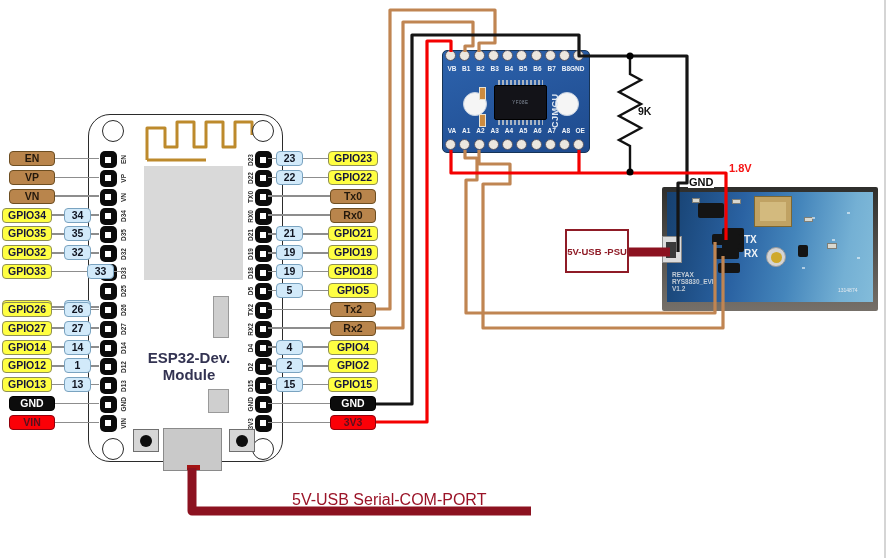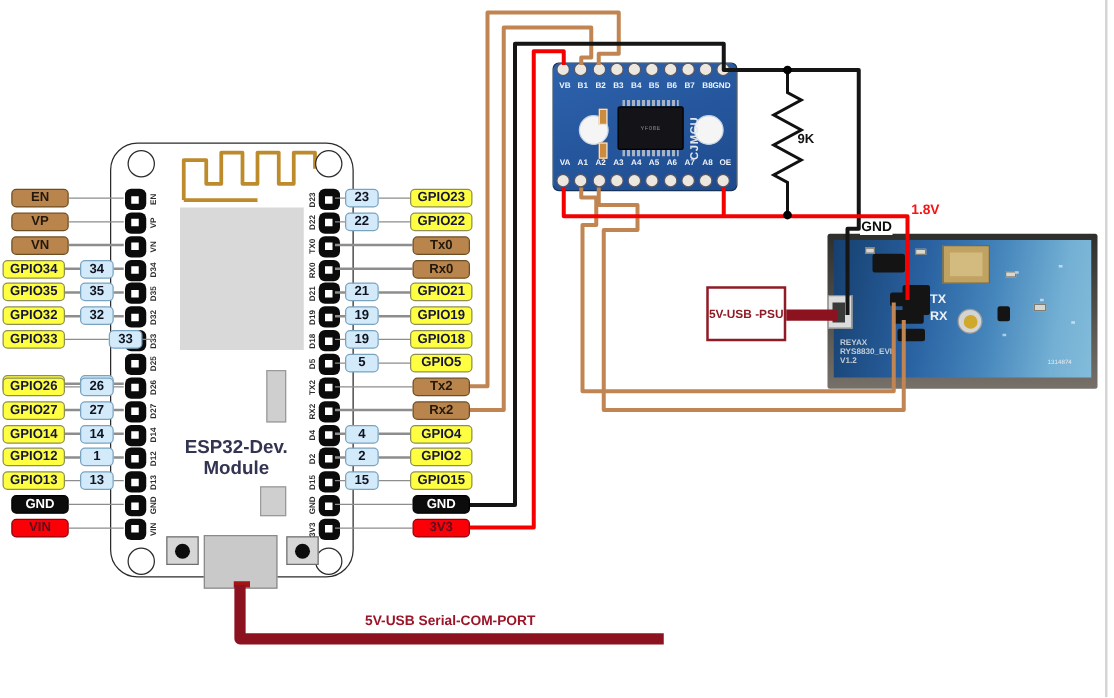--- a/index.html
+++ b/index.html
@@ -76,21 +76,21 @@
   .psu-box{position:absolute;left:565px;top:229px;width:64px;height:44px;background:#fff;
            border:2.5px solid #8f1b26;display:flex;align-items:center;justify-content:center;
            font-size:9.5px;font-weight:700;color:#8f1b26;}
   .pc-box{position:absolute;left:530px;top:460px;width:106px;height:70px;background:#fff;
           border:2.5px solid #8f8f8f;display:flex;align-items:center;justify-content:center;
           font-size:12.5px;font-weight:700;color:#1b1b30;}
   .lbl-gnd{position:absolute;left:688px;top:176px;font-size:11px;font-weight:700;color:#0c0c0c;
            background:#fff;padding:0 1px;}
   .lbl-18v{position:absolute;left:729px;top:162px;font-size:11px;font-weight:700;color:#f51515;}
   .lbl-1k{position:absolute;left:638px;top:105px;font-size:10.5px;font-weight:600;color:#111;}
-  .lbl-com{position:absolute;left:292px;top:491px;font-size:11px;font-weight:700;color:#9b1428;}
+  .lbl-com{position:absolute;left:292px;top:491px;font-size:16px;font-weight:400;color:#9b1428;}
 
   
   .wires{position:absolute;left:0;top:0;pointer-events:none;}
   .w{fill:none;stroke-linejoin:round;stroke-linecap:butt;}
   .w.tan{stroke:#c08552;stroke-width:3.2px;}
   .w.blk{stroke:#151515;stroke-width:3.2px;}
   .w.red{stroke:#f40000;stroke-width:3.2px;}
   .w.usbw{stroke:#8c1220;stroke-width:9px;}
   .res{fill:none;stroke:#111;stroke-width:2.4px;}
   .dot{fill:#000;}

